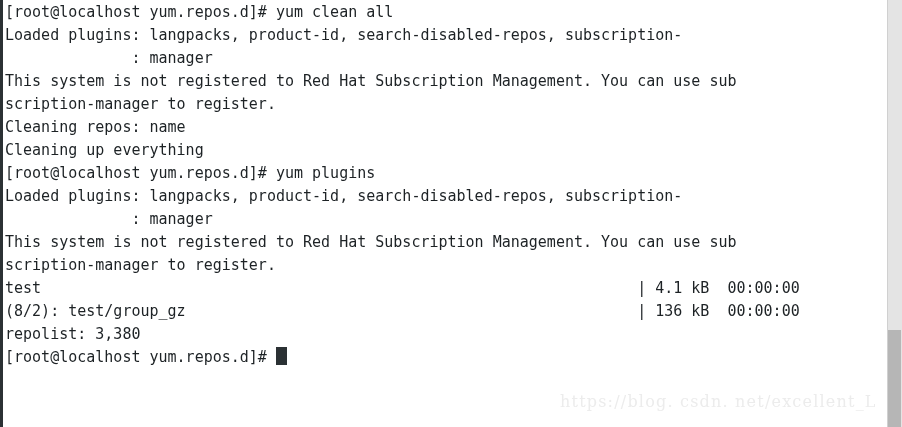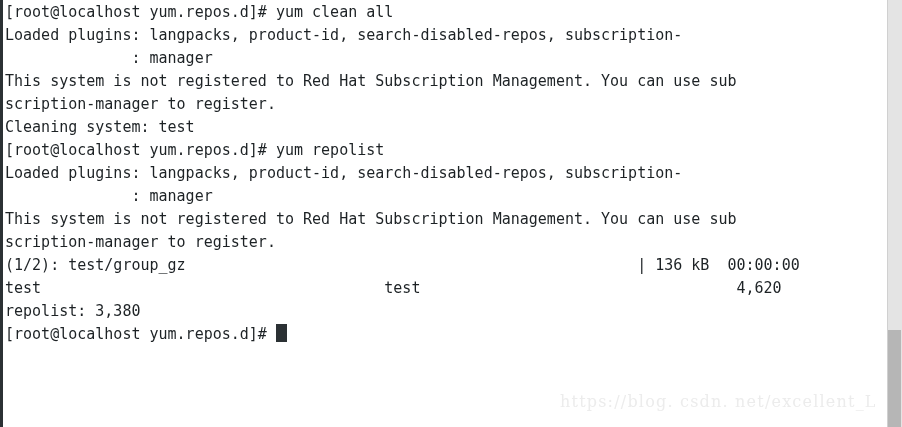--- a/index.html
+++ b/index.html
@@ -89,28 +89,29 @@
 <div id="screen">
 
   <div id="left-edge"></div>
 
   <div id="term-body">
     <div class="line">[root@localhost yum.repos.d]# yum clean all</div>
     <div class="line">Loaded plugins: langpacks, product-id, search-disabled-repos, subscription-</div>
     <div class="line">              : manager</div>
     <div class="line">This system is not registered to Red Hat Subscription Management. You can use sub</div>
     <div class="line">scription-manager to register.</div>
-    <div class="line">Cleaning system: test</div>
-    <div class="line">[root@localhost yum.repos.d]# yum repolist</div>
+    <div class="line">Cleaning repos: name</div>
+    <div class="line">Cleaning up everything</div>
+    <div class="line">[root@localhost yum.repos.d]# yum plugins</div>
     <div class="line">Loaded plugins: langpacks, product-id, search-disabled-repos, subscription-</div>
     <div class="line">              : manager</div>
     <div class="line">This system is not registered to Red Hat Subscription Management. You can use sub</div>
     <div class="line">scription-manager to register.</div>
-    <div class="line">(1/2): test/group_gz                                                  | 136 kB  00:00:00</div>
-    <div class="line">test                                      test                                   4,620</div>
+    <div class="line">test                                                                  | 4.1 kB  00:00:00</div>
+    <div class="line">(8/2): test/group_gz                                                  | 136 kB  00:00:00</div>
     <div class="line">repolist: 3,380</div>
     <div class="line"><span>[root@localhost yum.repos.d]# </span><span class="cursor-block"></span></div>
   </div>
 
   <div id="watermark">https://blog. csdn. net/excellent_L</div>
 
   <div id="scrollbar-track">
     <div id="scrollbar-thumb"></div>
   </div>
 

